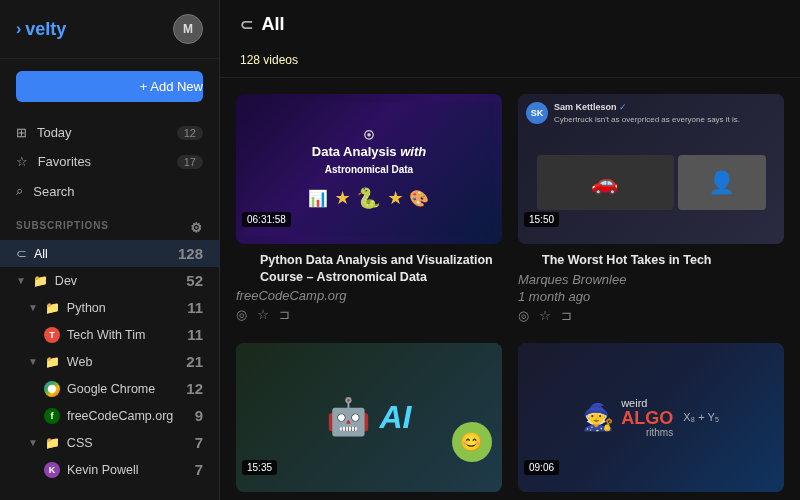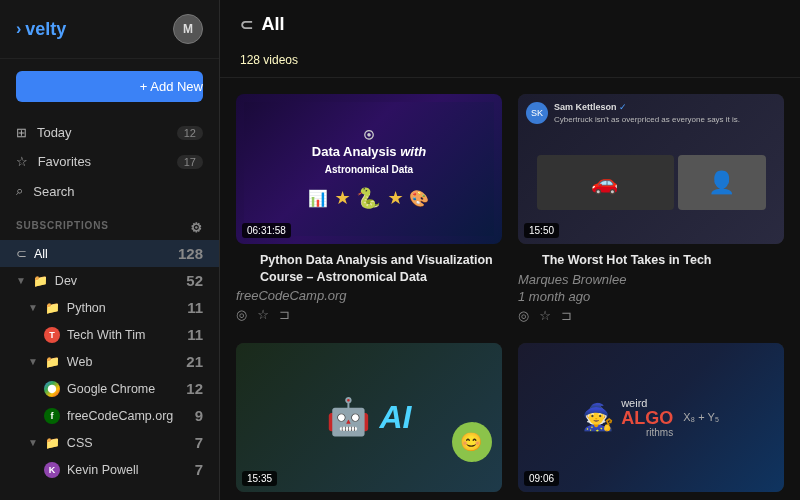--- a/index.html
+++ b/index.html
@@ -242,21 +242,21 @@
       height: 100%;
       display: flex;
       align-items: center;
       justify-content: center;
       font-size: 28px;
       position: relative;
     }
 
     .video-duration {
       position: absolute;
-      bottom: 6px;
+      bottom: 17px;
       left: 6px;
       background: rgba(0,0,0,0.8);
       color: white;
       font-size: 10px;
       padding: 2px 5px;
       border-radius: 3px;
       font-weight: 500;
     }
 
     .video-info {
@@ -464,21 +464,21 @@
           <span class="action-icon">☆</span>
           <span class="action-icon">⊐</span>
         </div>
       </div>
     </div>
 
     <div class="video-card">
       <div class="video-thumb">
         <div class="video-thumb-bg" style="background:linear-gradient(135deg,#1c1c2e,#2a2a40);flex-direction:column;align-items:flex-start;padding:8px;gap:0;">
           <div style="display:flex;gap:6px;align-items:flex-start;width:100%;">
-            <div style="width:22px;height:22px;border-radius:50%;background:#3a7bd5;display:flex;align-items:center;justify-content:center;font-size:9px;font-weight:400;color:#fff;flex-shrink:0;">SK</div>
+            <div style="width:22px;height:22px;border-radius:50%;background:#3a7bd5;display:flex;align-items:center;justify-content:center;font-size:9px;font-weight:700;color:#fff;flex-shrink:0;">SK</div>
             <div style="font-size:9px;color:#ddd;line-height:1.3;">
               <span style="font-weight:600;">Sam Kettleson</span> <span style="color:#4d9fff;">✓</span><br>
               <span style="color:#bbb;font-size:8px;">Cybertruck isn't as overpriced as everyone says it is.</span>
             </div>
           </div>
           <div style="flex:1;display:flex;align-items:center;justify-content:center;width:100%;padding-top:4px;">
             <div style="width:55%;height:55px;background:#333;border-radius:4px;display:flex;align-items:center;justify-content:center;font-size:22px;">🚗</div>
             <div style="width:35%;height:55px;overflow:hidden;border-radius:4px;margin-left:4px;background:#555;display:flex;align-items:center;justify-content:center;font-size:22px;">👤</div>
           </div>
         </div>

